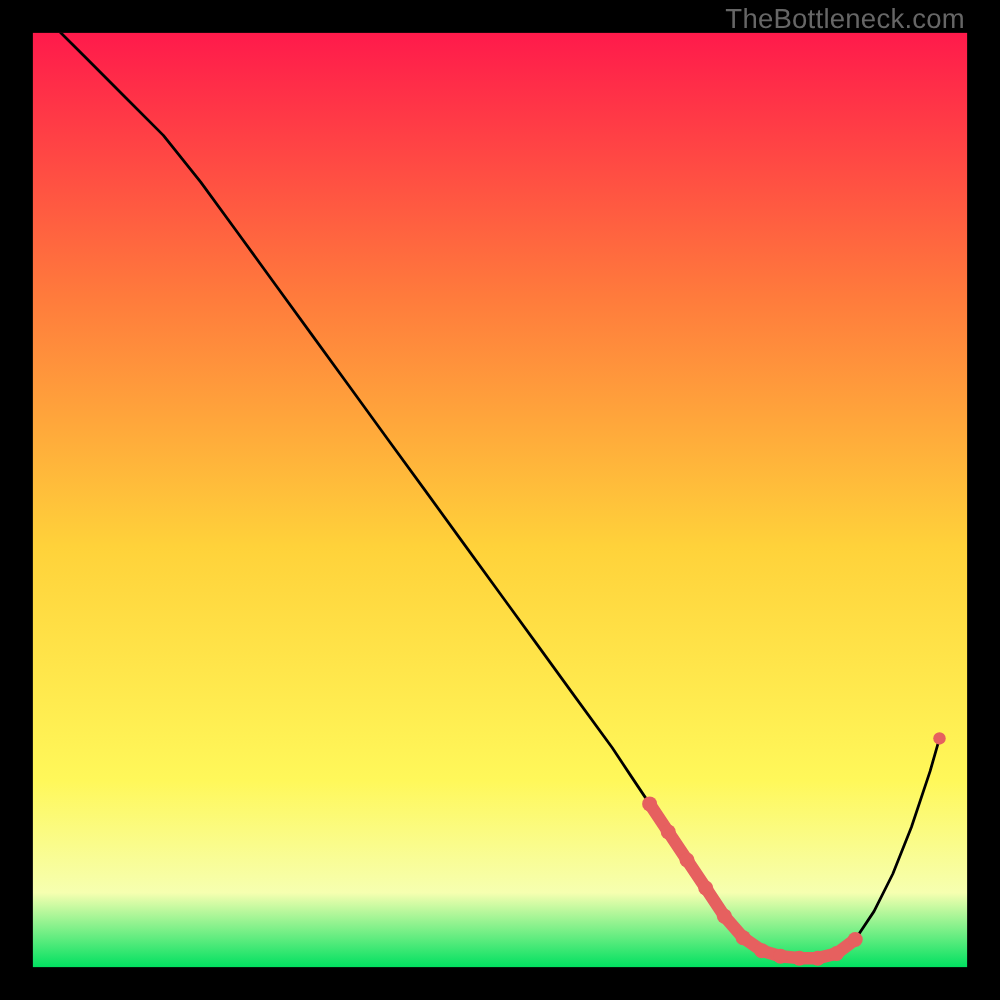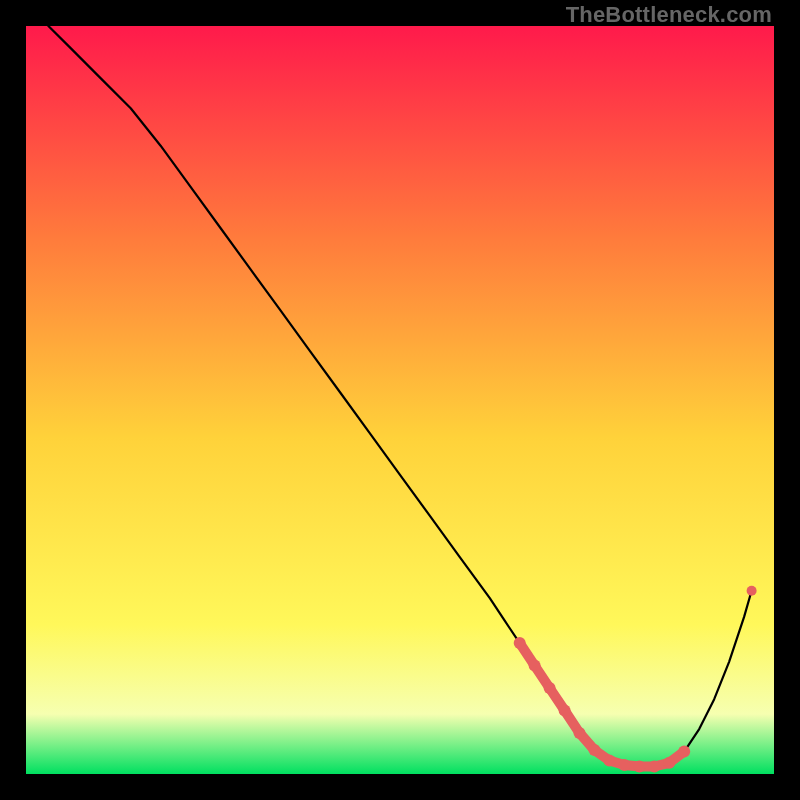--- a/index.html
+++ b/index.html
@@ -25,21 +25,21 @@
     width: 748px;
     height: 748px;
     overflow: hidden;
   }
   .watermark {
     position: absolute;
     top: 2px;
     right: 28px;
     font-family: Arial, Helvetica, sans-serif;
     font-size: 22px;
-    font-weight: 700;
+    font-weight: 400;
     color: #666;
     letter-spacing: 0.2px;
   }
   svg { display: block; }
 </style>
 </head>
 <body>
 
 <div class="frame">
   <div class="watermark">TheBottleneck.com</div>

